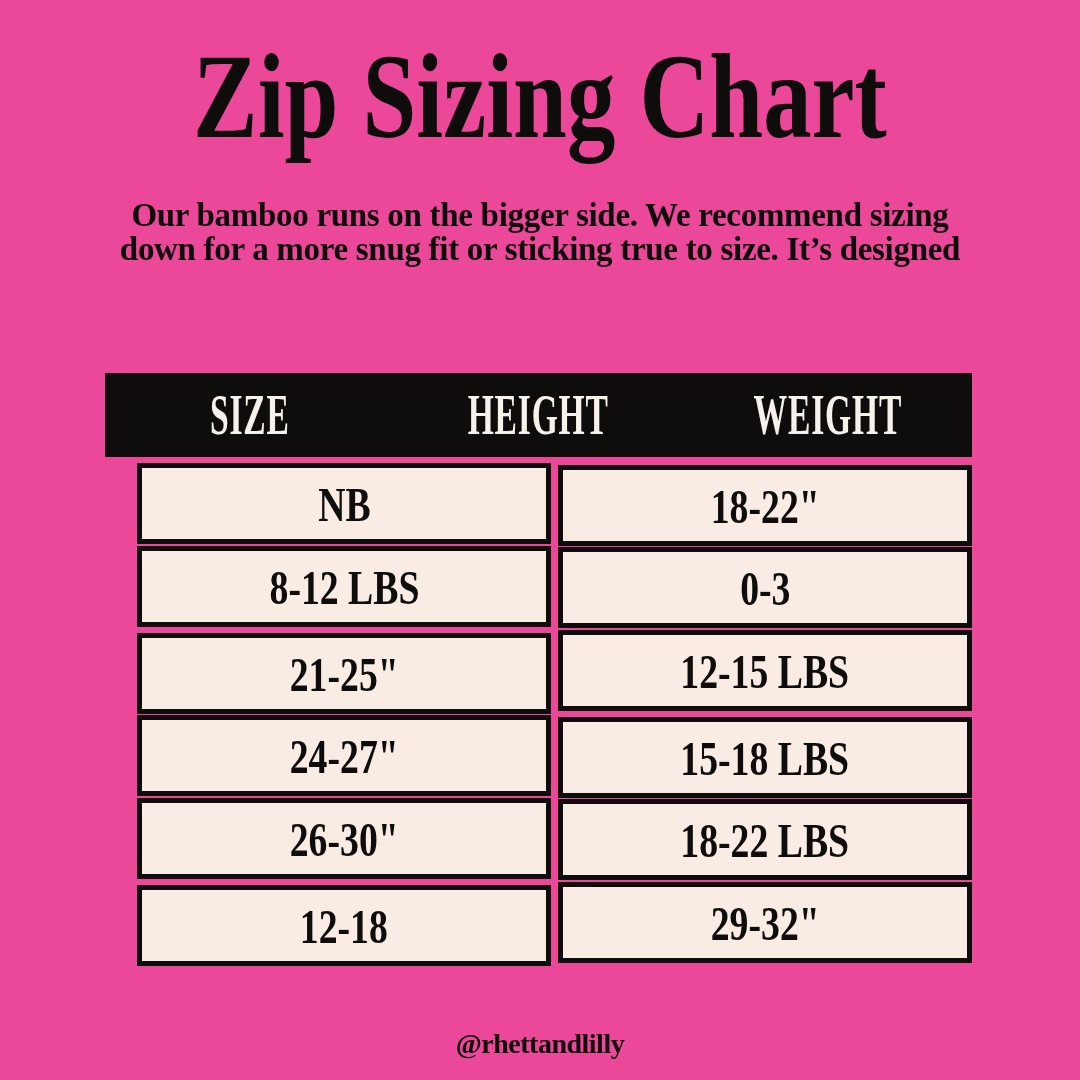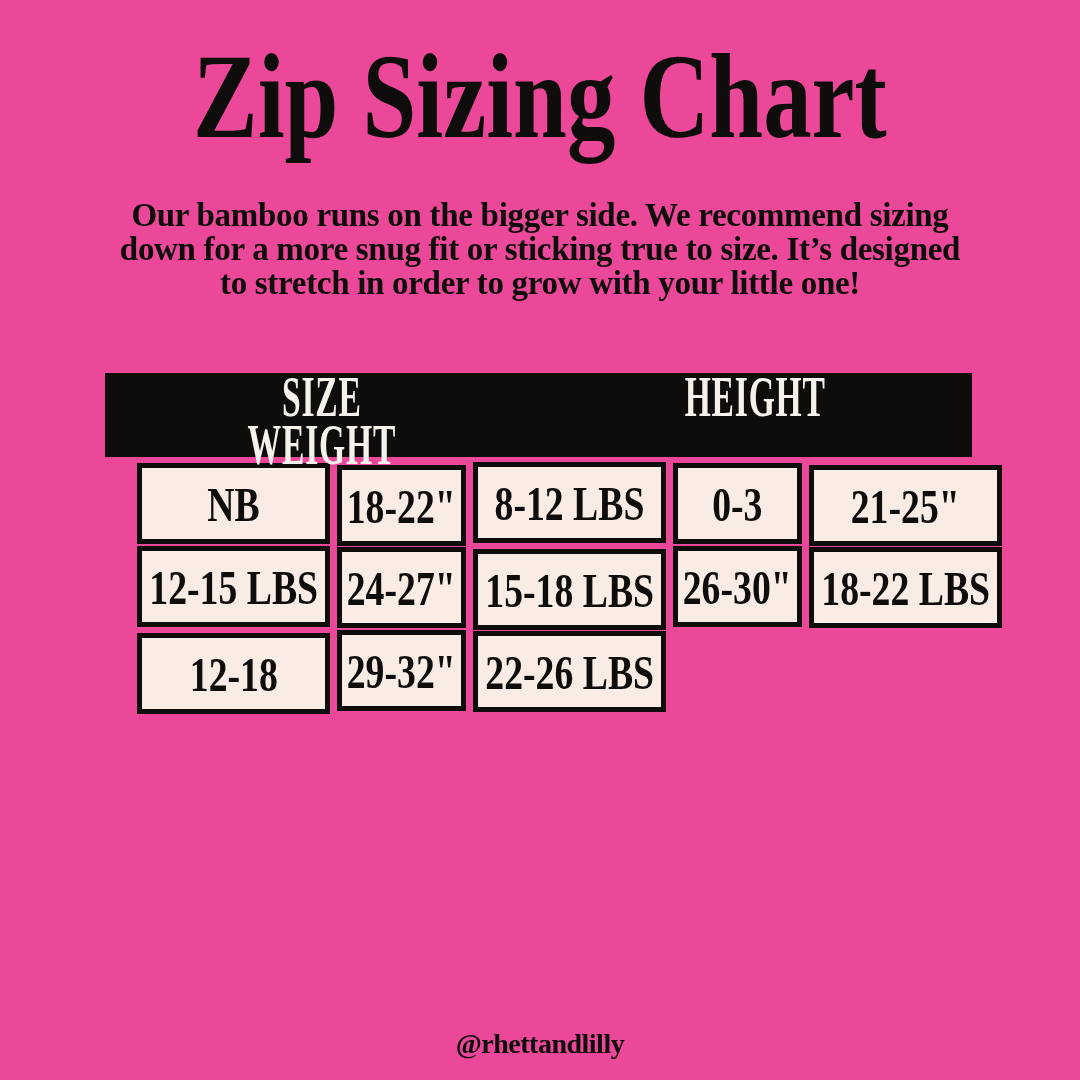--- a/index.html
+++ b/index.html
@@ -49,41 +49,41 @@
 
   
   .sizing-table {
     position: absolute;
     top: 373px;
     left: 105px;
     width: 867px;
   }
   .thead {
     display: grid;
-    grid-template-columns: repeat(2, 1fr);
+    grid-template-columns: repeat(3, 1fr);
     background: #0f0d0b;
     height: 84px;
     align-items: center;
   }
   .thead .hcell {
     text-align: center;
     color: #f7f1ec;
     font-size: 42px;
     font-weight: bold;
   }
   .thead .hcell span {
     display: inline-block;
     transform: scale(0.8, 1.35);
     letter-spacing: 1px;
     white-space: nowrap;
   }
   .tbody {
     margin-top: 6px;
     display: grid;
-    grid-template-columns: repeat(5, 1fr);
+    grid-template-columns: repeat(2, 1fr);
     column-gap: 7px;
     row-gap: 3px;
     padding-left: 32px;
   }
   .cell {
     box-sizing: border-box;
     height: 81px;
     border: 5px solid #0f0d0b;
     background: #f8ece5;
     display: flex;
@@ -118,21 +118,20 @@
 
 <div class="canvas">
 
   <div class="title">
     <span class="squeeze">Zip Sizing Chart</span>
   </div>
 
   <div class="subtitle">
     <div>Our bamboo runs on the bigger side. We recommend sizing</div>
     <div>down for a more snug fit or sticking true to size. It’s designed</div>
-    <div>to stretch in order to grow with your little one!</div>
   </div>
 
   <div class="sizing-table">
 
     <div class="thead">
       <div class="hcell">
         <span>SIZE</span>
       </div>
       <div class="hcell">
         <span>HEIGHT</span>
@@ -177,22 +176,19 @@
       <div class="cell">
           <span>18-22 LBS</span>
         </div>
 
       <div class="cell">
           <span>12-18</span>
         </div>
       <div class="cell">
           <span>29-32"</span>
         </div>
-      <div class="cell">
-          <span>22-26 LBS</span>
-        </div>
     </div>
 
   </div>
 
   <div class="footer">@rhettandlilly</div>
 
 </div>
 
 </body></html>

